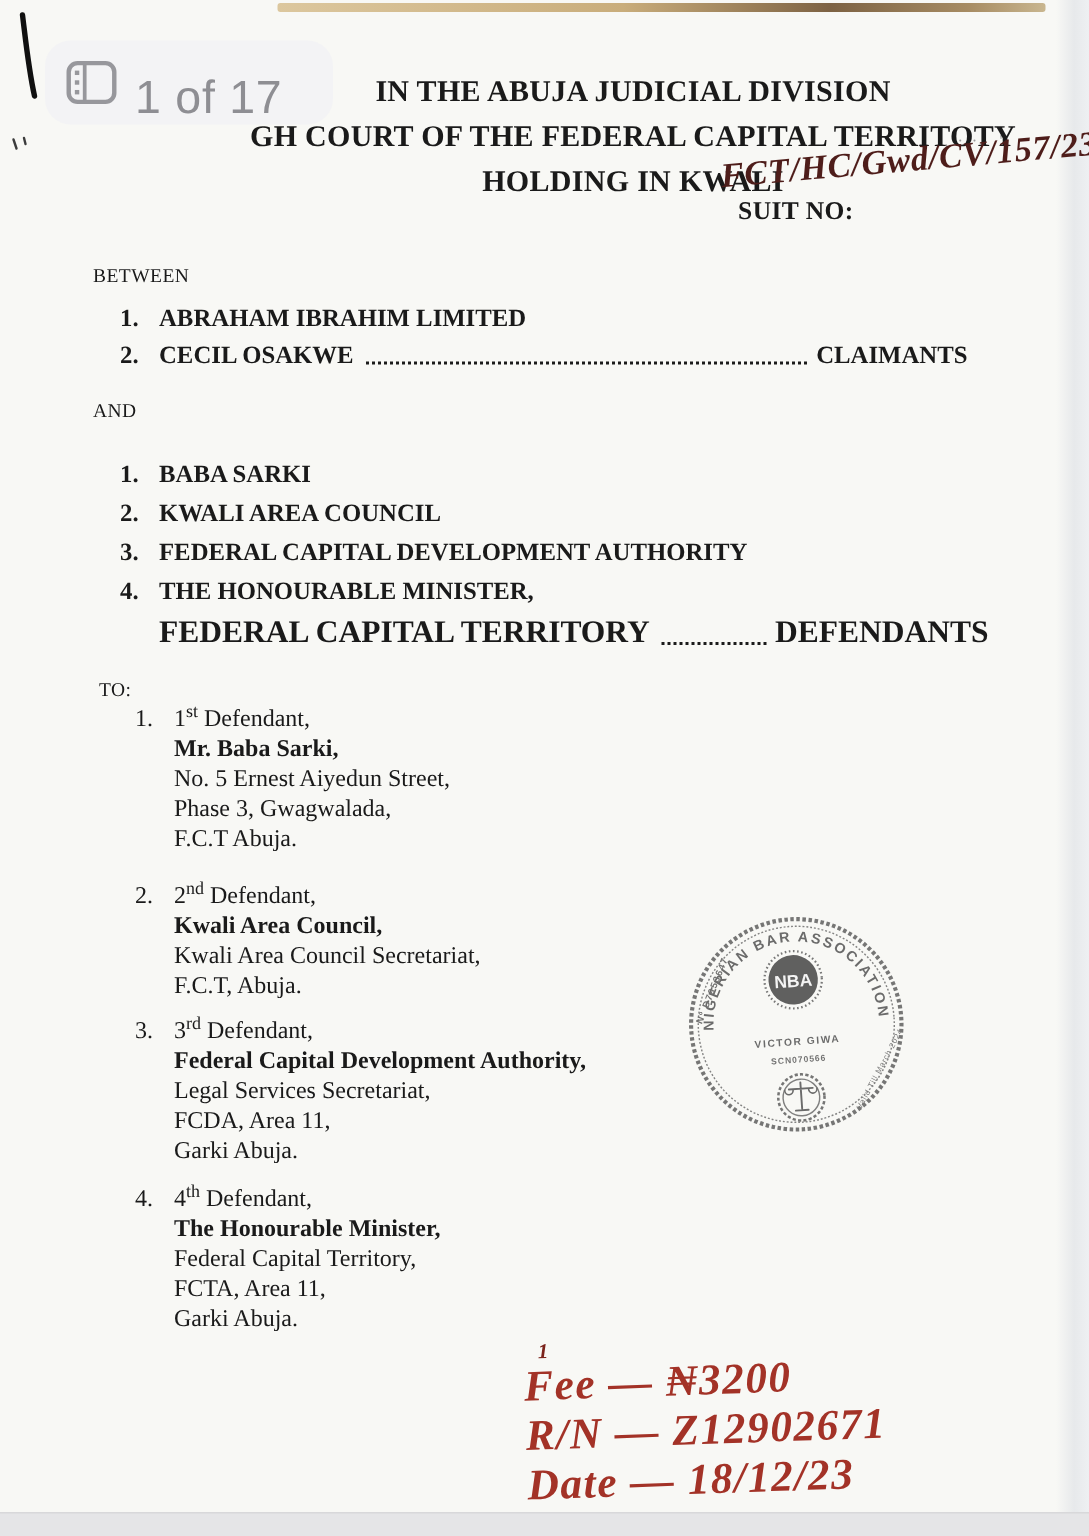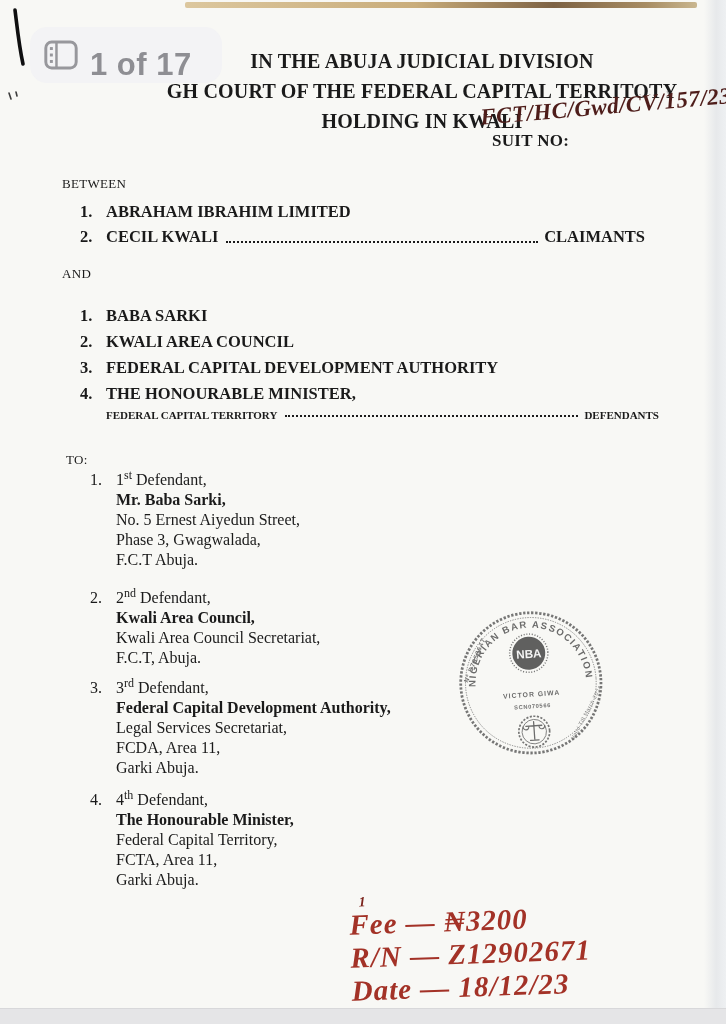--- a/index.html
+++ b/index.html
@@ -18,38 +18,38 @@
   .bottom-band{position:absolute;left:0;bottom:0;width:100%;height:15px;background:#e5e5e7;border-top:1px solid #d8d8da;}
   .pen-mark{position:absolute;left:6px;top:4px;}
   .pen-dots{position:absolute;left:6px;top:90px;}
   
   .badge{
     position:absolute;left:30px;top:27px;width:192px;height:56px;
     background:rgba(242,242,245,.96);border-radius:17px;
     display:flex;align-items:center;gap:12px;padding:0 14px;box-sizing:border-box;
     font-family:"Liberation Sans","DejaVu Sans",sans-serif;
   }
-  .badge-label{font-size:31px;color:#8e8e93;font-weight:700;letter-spacing:.5px;margin-top:20px;}
+  .badge-label{font-size:31px;color:#8e8e93;font-weight:400;letter-spacing:.5px;margin-top:20px;}
   
   .header{position:absolute;left:122px;top:46px;width:600px;text-align:center;
     font-weight:bold;font-size:20px;letter-spacing:.2px;}
   .header .hline{line-height:30px;white-space:nowrap;}
   .suitno{position:absolute;left:492px;top:131px;font-weight:bold;font-size:17px;letter-spacing:.3px;}
   .hw-suit{
     position:absolute;left:480px;top:94px;width:250px;
     font-style:italic;font-weight:bold;font-size:23px;color:#4e1d1a;
     transform:rotate(-5deg);letter-spacing:.5px;white-space:nowrap;
   }
   
   .sec-label{position:absolute;left:62px;font-weight:normal;font-size:13px;letter-spacing:.3px;}
   .party-row{position:absolute;left:80px;display:flex;font-weight:bold;font-size:16.5px;white-space:nowrap;}
   .pnum{width:26px;}
   .leaderrow{width:565px;}
   .leader{flex:1;border-bottom:2.6px dotted #1b1b1b;margin:0 6px 0 8px;align-self:flex-end;transform:translateY(-4px);}
-  .cont-row{position:absolute;left:106px;width:553px;display:flex;font-weight:bold;font-size:11px;white-space:nowrap;text-align:right;}
+  .cont-row{position:absolute;left:106px;width:553px;display:flex;font-weight:bold;font-size:21px;white-space:nowrap;text-align:right;}
   
   .svc{position:absolute;left:116px;font-size:16px;line-height:20px;}
   .svc .num{position:absolute;left:-26px;top:0;}
   .svc .bold{font-weight:bold;}
   .svc sup{font-size:12px;line-height:0;}
   
   .stamp{position:absolute;left:446px;top:600px;width:170px;height:170px;transform:rotate(-4deg);opacity:.82;}
   
   .red-notes{
     position:absolute;left:350px;top:880px;width:330px;
@@ -97,21 +97,21 @@
   <div class="hw-suit">FCT/HC/Gwd/CV/157/23</div>
 
   <div class="sec-label" style="top:176px">BETWEEN</div>
 
   <div class="party-row" style="top:202px">
     <span class="pnum">1.</span>
     <span>ABRAHAM IBRAHIM LIMITED</span>
   </div>
   <div class="party-row leaderrow" style="top:227px">
     <span class="pnum">2.</span>
-    <span>CECIL KWALI</span>
+    <span>CECIL OSAKWE</span>
     <span class="leader"></span>
     <span>CLAIMANTS</span>
   </div>
 
   <div class="sec-label" style="top:266px">AND</div>
 
   <div class="party-row" style="top:306px">
     <span class="pnum">1.</span>
     <span>BABA SARKI</span>
   </div>

